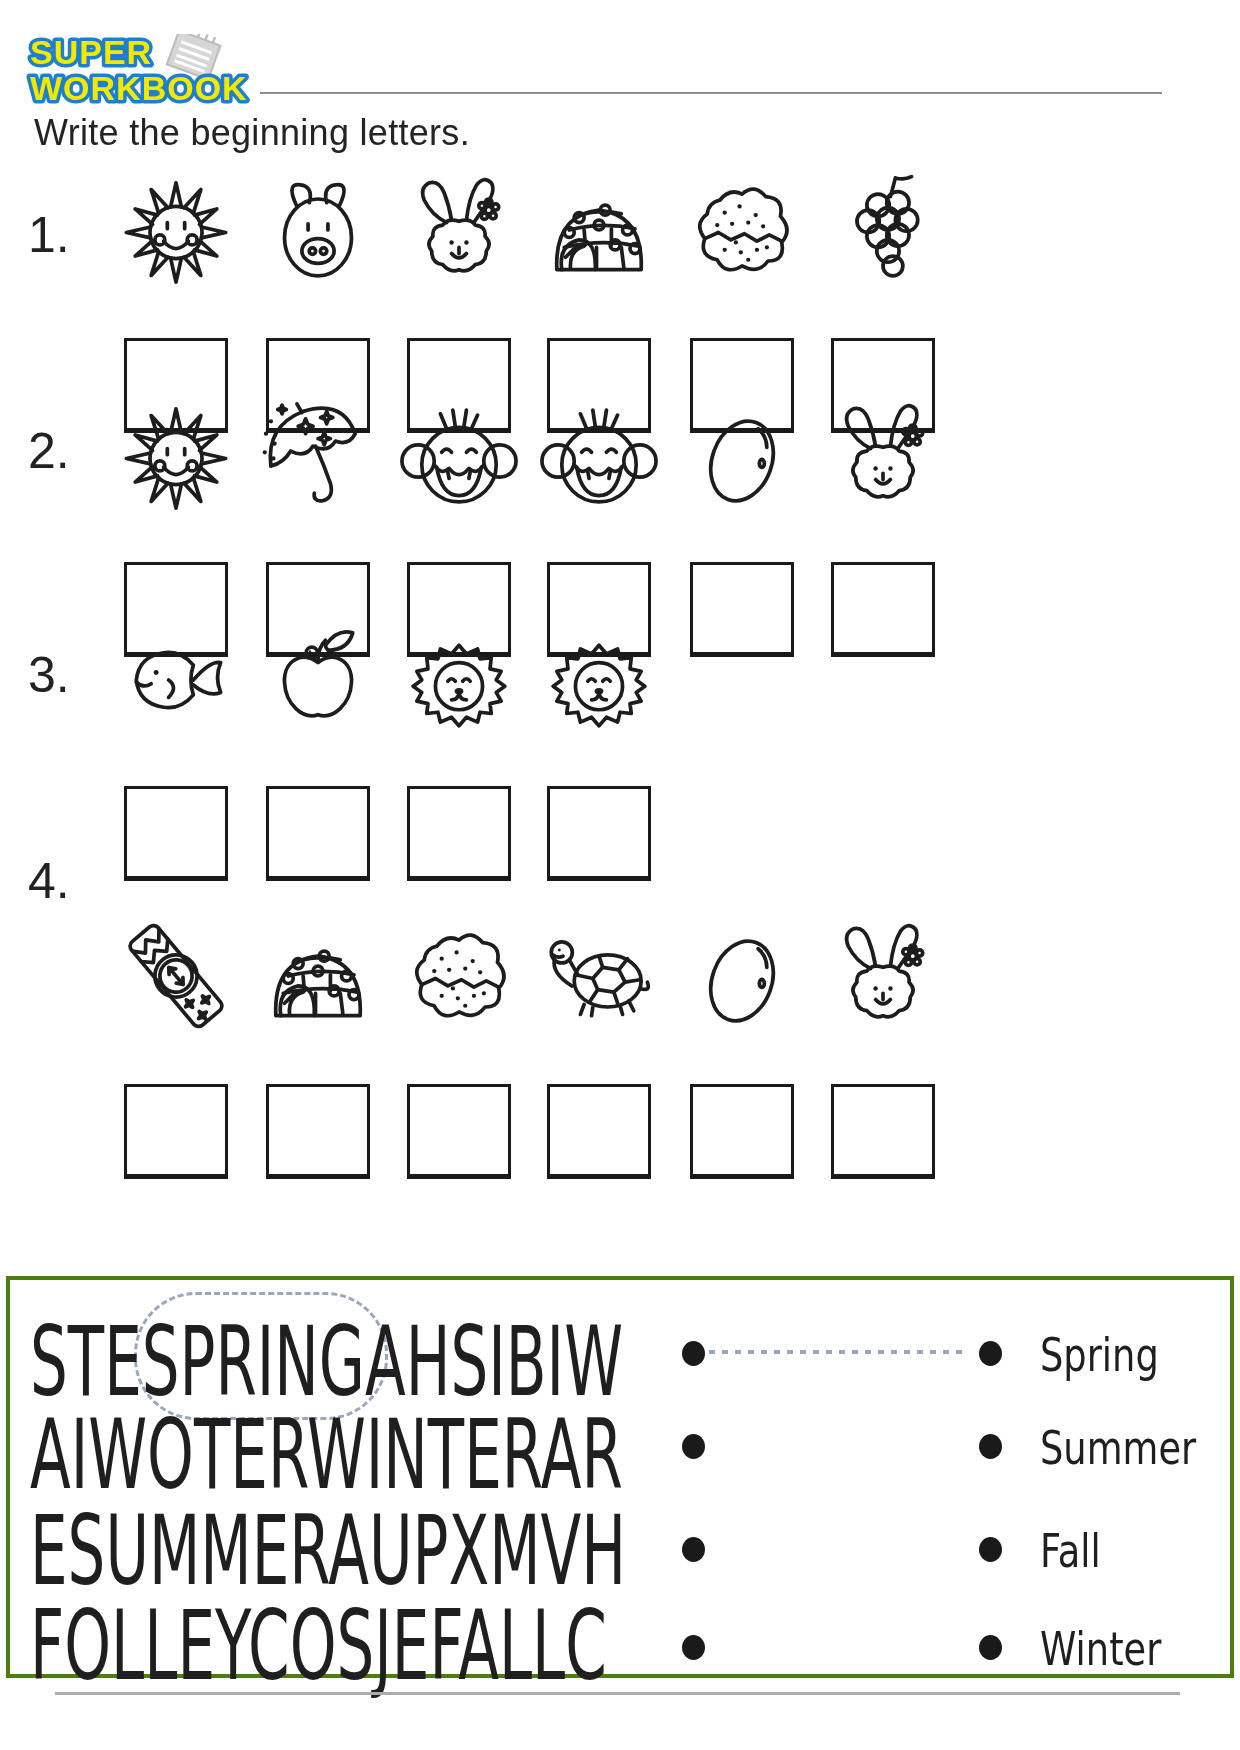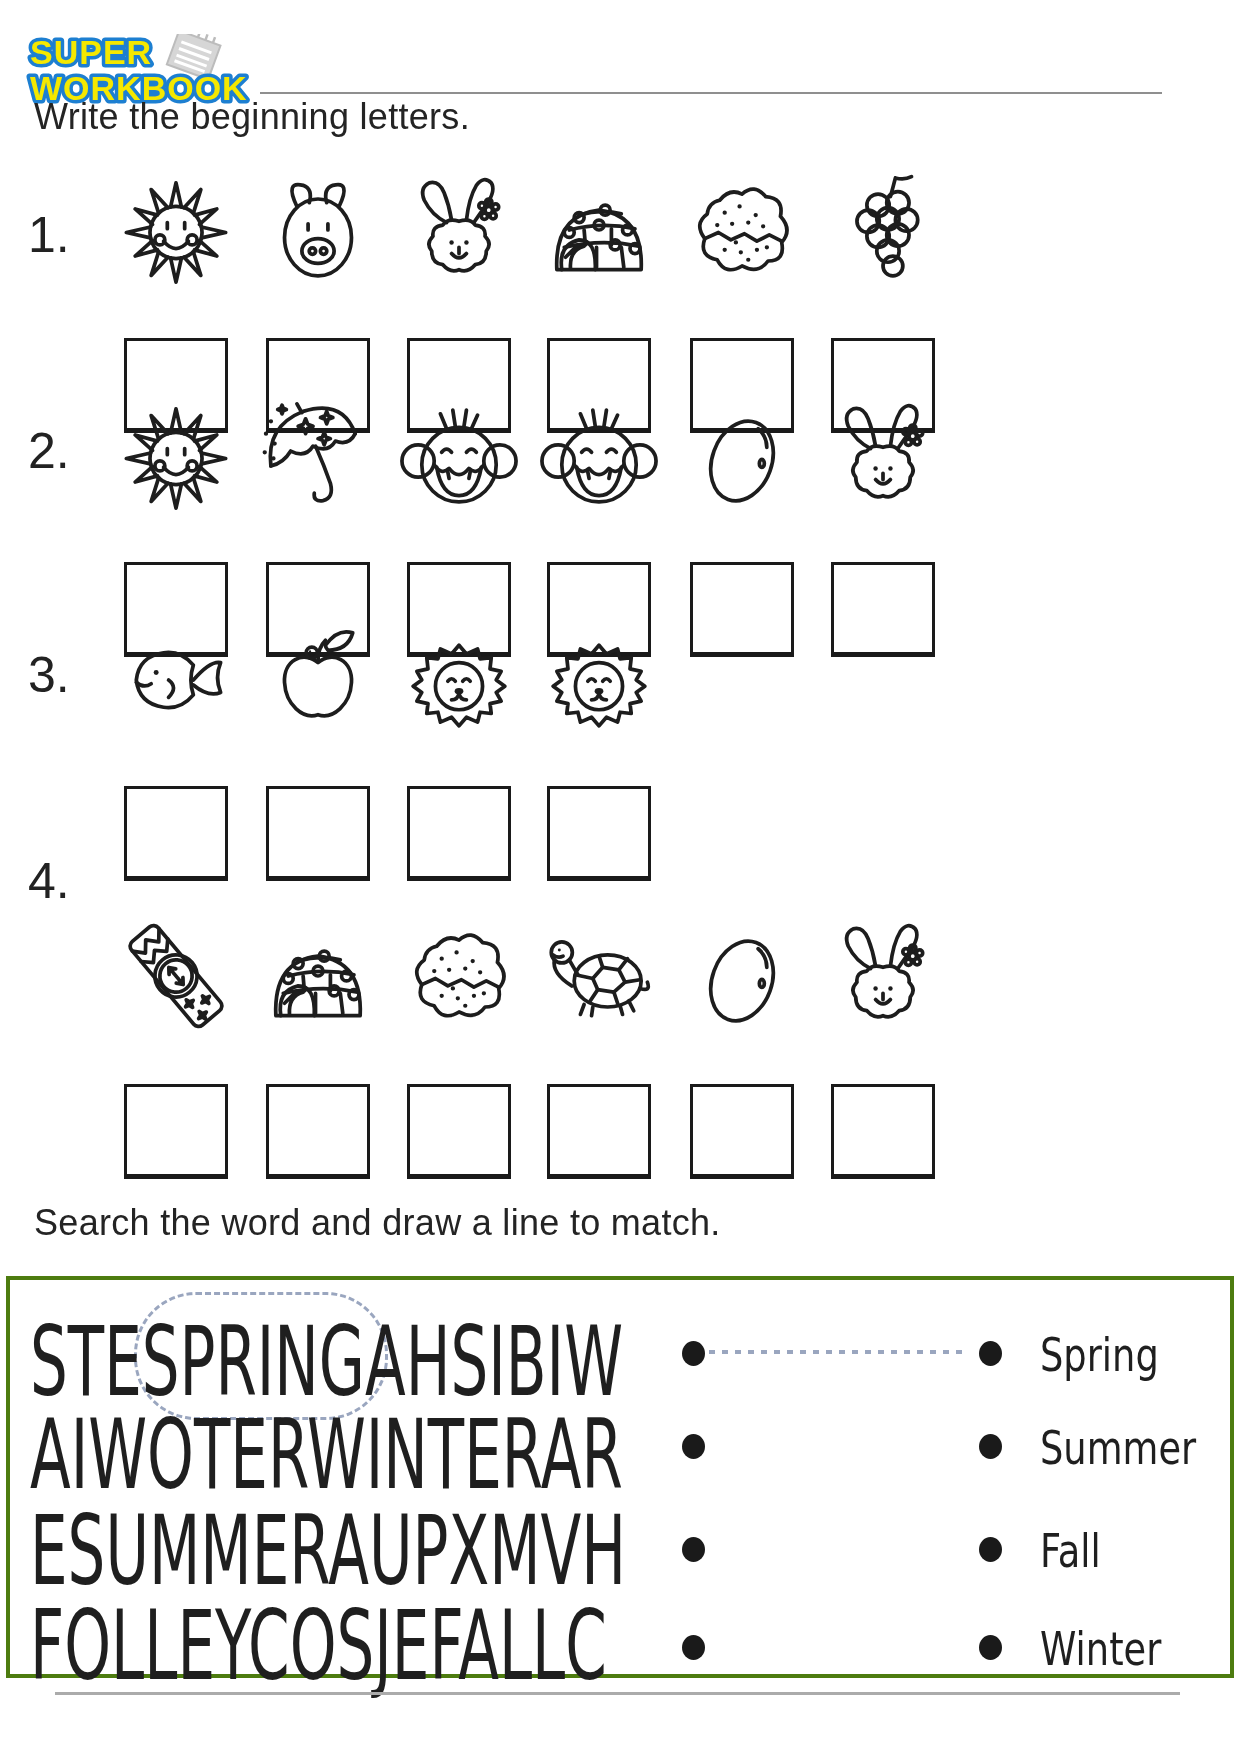--- a/index.html
+++ b/index.html
@@ -4,21 +4,21 @@
 <style>
   html,body{margin:0;padding:0;background:#fff;}
   .page{position:relative;width:1240px;height:1750px;background:#fff;overflow:hidden;
         font-family:"Liberation Sans",sans-serif;color:#242424;}
   
   .logo-svg{position:absolute;left:26px;top:34px;}
   .logo-text{font-family:"Liberation Sans",sans-serif;font-weight:bold;font-size:34px;letter-spacing:1px;
              fill:#f5e800;stroke:#1d7fd1;stroke-width:7px;paint-order:stroke;stroke-linejoin:round;}
   .name-line{position:absolute;left:260px;top:92px;width:902px;border-top:2px solid #8f8f8f;}
   .heading{position:absolute;left:34px;font-size:36px;letter-spacing:.3px;color:#242424;}
-  .h1pos{top:96px;text-align:center;}
+  .h1pos{top:112px;text-align:center;}
   .h2pos{top:1202px;}
   
   .row-num{position:absolute;left:28px;font-size:50px;line-height:1;color:#222;}
   .pic{position:absolute;}
   .ans-box{position:absolute;width:104px;height:95px;box-sizing:border-box;background:#fff;
            border:3px solid #1a1a1a;border-bottom-width:5px;}
   
   .search-box{position:absolute;left:6px;top:1276px;width:1228px;height:402px;box-sizing:border-box;
               border:4px solid #4d7c0f;background:#fff;}
   .ws-row{position:absolute;left:20px;font-family:"DejaVu Sans",sans-serif;font-size:96px;line-height:96px;
@@ -139,21 +139,20 @@
       <svg class="pic" viewBox="0 0 100 100" style="left: 680px; top: 914px; width: 124px; height: 124px;">
         <use href="#sym-egg" xlink:href="#sym-egg"></use>
       </svg>
       <div class="ans-box" style="left: 690px; top: 1084px;"></div>
       <svg class="pic" viewBox="0 0 100 100" style="left: 821px; top: 914px; width: 124px; height: 124px;">
         <use href="#sym-rabbit" xlink:href="#sym-rabbit"></use>
       </svg>
       <div class="ans-box" style="left: 831px; top: 1084px;"></div>
     </div>
 
-  <div class="heading h2pos">Search the word and draw a line to match.</div>
 
   <div class="search-box">
     <div class="ring"></div>
 
     <div class="ws-row" style="top:34px">STESPRINGAHSIBIW</div>
     <div class="ws-row" style="top:127px">AIWOTERWINTERAR</div>
     <div class="ws-row" style="top:223px">ESUMMERAUPXMVH</div>
     <div class="ws-row" style="top:318px">FOLLEYCOSJEFALLC</div>
 
     <div class="connector"></div>

